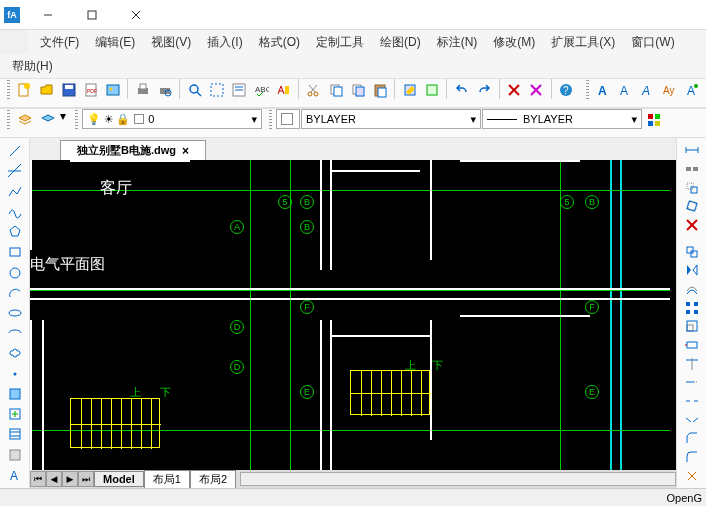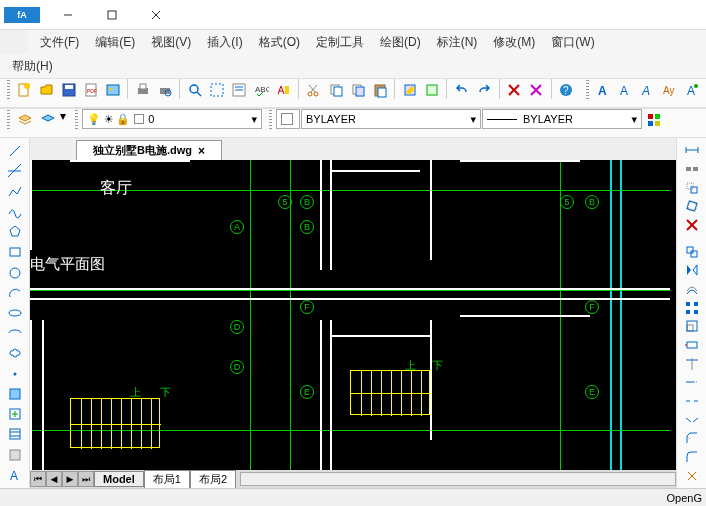--- a/index.html
+++ b/index.html
@@ -1,37 +1,37 @@
 <!DOCTYPE html>
 <html><head>
 <meta charset="utf-8">
 <style>
 * { box-sizing: border-box; margin: 0; padding: 0; }
 body { font-family: "Microsoft YaHei", SimSun, sans-serif; font-size: 12px; background: #f0f0f0; width: 706px; height: 506px; overflow: hidden; }
 .titlebar { height: 30px; background: #fff; display: flex; align-items: center; padding: 0 4px; border-bottom: 1px solid #ddd; }
-.titlebar .icon { width: 36px; height: 16px; background: #2080d0; margin-right: 6px; display: flex; align-items: center; justify-content: center; color: #fff; font-size: 9px; font-weight: bold; }
+.titlebar .icon { width: 16px; height: 16px; background: #2080d0; margin-right: 6px; display: flex; align-items: center; justify-content: center; color: #fff; font-size: 9px; font-weight: bold; }
 .titlebar .title { flex: 1; color: #333; }
 .titlebar .winbtn { width: 44px; height: 30px; display: flex; align-items: center; justify-content: center; cursor: pointer; }
 .menubar { height: 24px; background: #f5f5f5; display: flex; align-items: center; padding: 0 6px; gap: 4px; flex-wrap: wrap; margin-left: 28px; }
 .menubar .menu { padding: 2px 6px; color: #333; cursor: pointer; }
 .helprow { height: 24px; background: #f5f5f5; display: flex; align-items: center; padding: 0 6px; }
 .helprow .menu { padding: 2px 6px; color: #333; cursor: pointer; }
 .toolbar { height: 30px; background: #fafafa; border-top: 1px solid #e0e0e0; border-bottom: 1px solid #e0e0e0; display: flex; align-items: flex-start; padding: 0 4px; gap: 1px; }
 .toolbar.second { height: 30px; }
 .tbtn { width: 22px; height: 22px; display: flex; align-items: center; justify-content: center; cursor: pointer; border-radius: 2px; }
 .tsep { width: 1px; height: 20px; background: #ccc; margin: 0 3px; }
 .tsep.grip { width: 3px; background: repeating-linear-gradient(0deg,#999 0,#999 1px,transparent 1px,transparent 3px); }
 .combo { height: 20px; border: 1px solid #aaa; background: #fff; display: flex; align-items: center; padding: 0 4px; font-size: 11px; }
 .combo .arrow { margin-left: auto; }
 .main { display: flex; height: 350px; }
 .lefttools { width: 30px; background: #fafafa; border-right: 1px solid #ddd; display: flex; flex-direction: column; align-items: center; gap: 2px; padding: 4px 0; }
 .righttools { width: 30px; background: #fafafa; border-left: 1px solid #ddd; display: flex; flex-direction: column; align-items: center; gap: 2px; padding: 4px 0; }
 .canvas-area { flex: 1; display: flex; flex-direction: column; overflow: hidden; }
 .tabs { height: 22px; background: #eee; display: flex; align-items: flex-end; padding-left: 30px; }
-.tab { background: #fff; border: 1px solid #999; border-bottom: none; padding: 2px 16px; font-size: 11px; font-weight: bold; display: flex; align-items: center; gap: 6px; margin-left: 16px; }
+.tab { background: #fff; border: 1px solid #999; border-bottom: none; padding: 2px 16px; font-size: 11px; font-weight: bold; display: flex; align-items: center; gap: 6px; }
 .tab .close { font-size: 12px; cursor: pointer; }
 .canvas { flex: 1; background: #000; position: relative; overflow: hidden; }
 .drawing-text { position: absolute; color: #fff; font-family: KaiTi, SimSun; font-size: 15px; white-space: nowrap; }
 .hscroll { height: 18px; background: #ddd; display: flex; align-items: center; }
 .hscroll .navbtn { width: 16px; height: 16px; background: #ccc; border: 1px solid #999; display: flex; align-items: center; justify-content: center; font-size: 9px; cursor: pointer; }
 .hscroll .sheettab { padding: 1px 8px; background: #fff; border: 1px solid #888; font-size: 11px; cursor: pointer; }
 .hscroll .sheettab.active { background: #eee; font-weight: bold; }
 .hscroll .track { flex: 1; height: 14px; background: #eee; border: 1px solid #aaa; margin-left: 4px; }
 .statusbar { height: 18px; background: #f0f0f0; border-top: 1px solid #ccc; display: flex; align-items: center; justify-content: flex-end; font-size: 11px; gap: 8px; padding: 0 4px; }
 .statusbar .coord { border: 1px inset #ccc; padding: 1px 6px; }
@@ -68,20 +68,21 @@
 <div class="menubar">
   <div class="menu">文件(F)</div>
   <div class="menu">编辑(E)</div>
   <div class="menu">视图(V)</div>
   <div class="menu">插入(I)</div>
   <div class="menu">格式(O)</div>
   <div class="menu">定制工具</div>
   <div class="menu">绘图(D)</div>
   <div class="menu">标注(N)</div>
   <div class="menu">修改(M)</div>
+  <div class="menu">扩展工具(X)</div>
   <div class="menu">窗口(W)</div>
 </div>
 <div class="helprow">
   <div class="menu">帮助(H)</div>
 </div>
 
 <div class="toolbar">
   <div class="tsep grip"></div>
   <div class="tbtn">
       <svg width="16" height="16">

